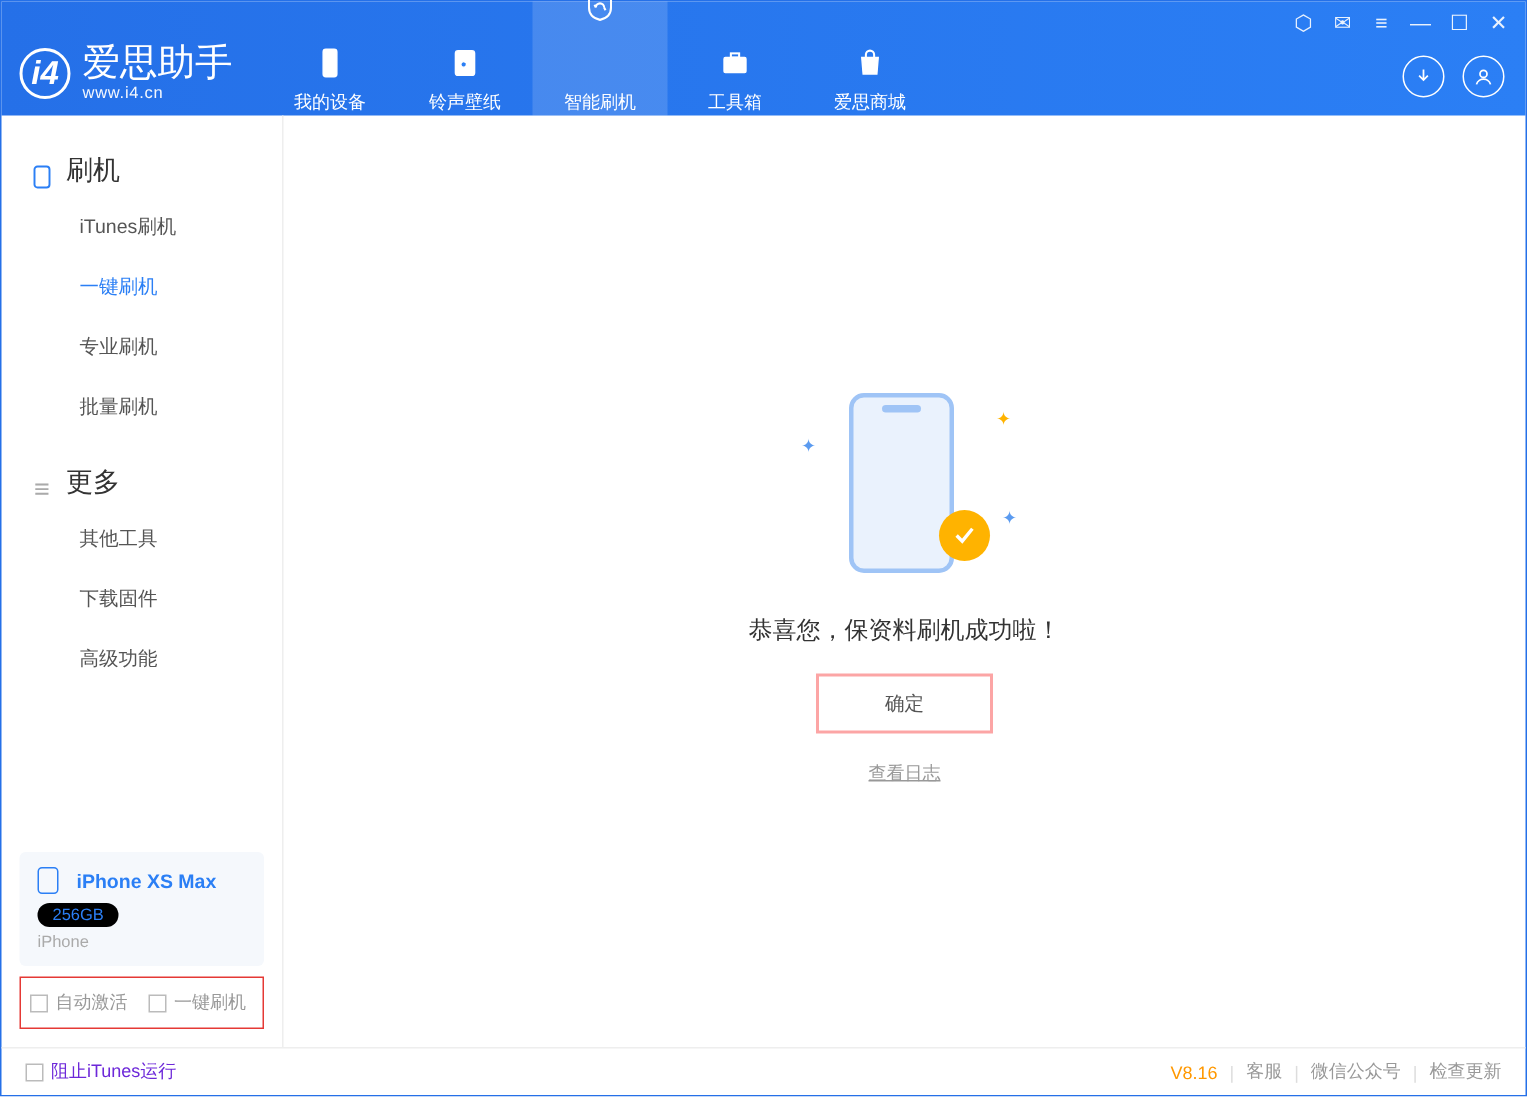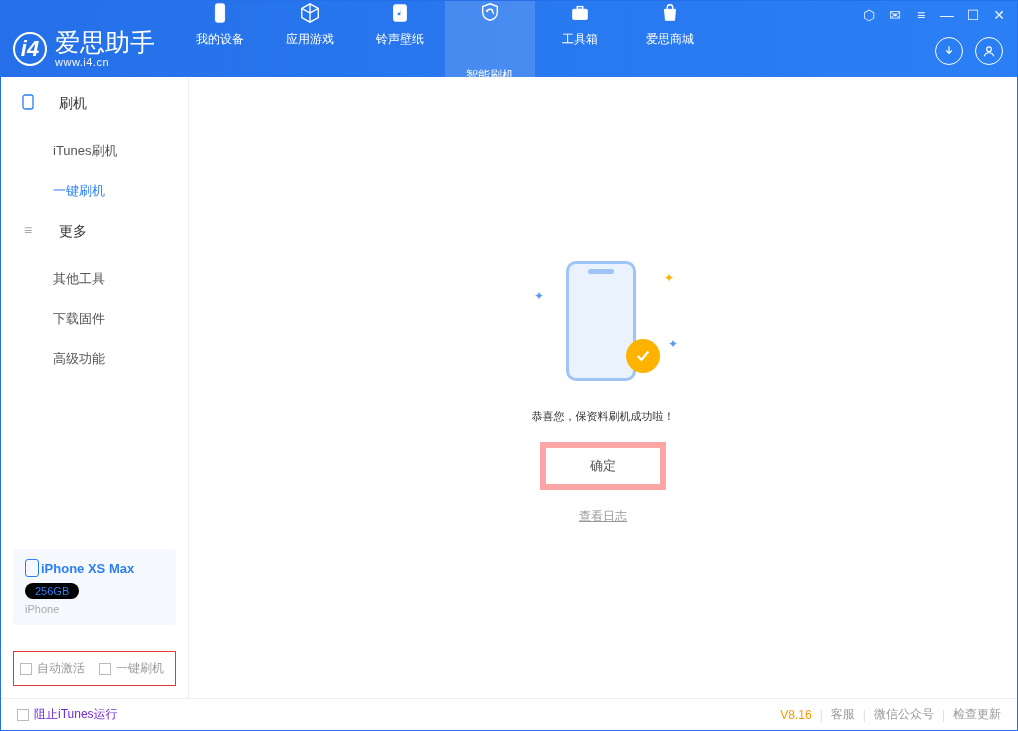--- a/index.html
+++ b/index.html
@@ -5,63 +5,63 @@
 * { margin: 0; padding: 0; box-sizing: border-box; font-family: "Microsoft YaHei", sans-serif; }
 body { background: #f5f5f5; display: flex; justify-content: center; align-items: center; height: 100vh; }
 .window { width: 1018px; height: 731px; background: #fff; border: 1px solid #2570e8; display: flex; flex-direction: column; position: relative; }
 .titlebar { height: 76px; background: linear-gradient(to right, #2570e8, #2b7ff5); display: flex; align-items: center; padding: 0 12px; }
 .logo { display: flex; align-items: center; color: #fff; margin-right: 20px; margin-top: 19px; }
 .logo-icon { width: 34px; height: 34px; border: 2.5px solid #fff; border-radius: 50%; display: flex; align-items: center; justify-content: center; font-size: 22px; font-weight: bold; font-style: italic; margin-right: 8px; }
 .logo-text { display: flex; flex-direction: column; line-height: 1.1; }
 .logo-title { font-size: 25px; font-weight: 500; }
 .logo-sub { font-size: 11px; opacity: .95; letter-spacing: .5px; }
 .nav { display: flex; height: 100%; }
-.nav-item { width: 90px; display: flex; flex-direction: column; align-items: center; justify-content: flex-start; color: #fff; font-size: 12px; cursor: pointer; gap: 6px; }
+.nav-item { width: 90px; display: flex; flex-direction: column; align-items: center; justify-content: flex-end; color: #fff; font-size: 12px; cursor: pointer; gap: 6px; }
 .nav-item.active { background: rgba(255,255,255,.15); gap: 44px; }
 .nav-icon { width: 24px; height: 24px; display: flex; align-items: center; justify-content: center; }
 .nav-icon svg { width: 22px; height: 22px; fill: #fff; stroke: #fff; }
 .win-controls-top { position: absolute; top: 6px; right: 10px; display: flex; gap: 10px; align-items: center; }
 .win-controls-top span { color: #fff; font-size: 14px; cursor: pointer; opacity: .9; width: 16px; text-align: center; }
 .win-controls-mid { position: absolute; top: 36px; right: 14px; display: flex; gap: 12px; }
 .circ-btn { width: 28px; height: 28px; border: 1.5px solid #fff; border-radius: 50%; display: flex; align-items: center; justify-content: center; cursor: pointer; }
 .circ-btn svg { width: 14px; height: 14px; fill: none; stroke: #fff; stroke-width: 2; }
 .body { flex: 1; display: flex; min-height: 0; }
 .sidebar { width: 188px; border-right: 1px solid #eee; display: flex; flex-direction: column; padding-top: 18px; }
 .sb-section { padding: 0 20px; }
-.sb-head { display: flex; align-items: flex-start; gap: 24px; color: #333; font-size: 14px; margin-bottom: 6px; height: 30px; }
+.sb-head { display: flex; align-items: flex-end; gap: 9px; color: #333; font-size: 18px; margin-bottom: 6px; height: 30px; }
 .sb-head-icon { width: 14px; height: 14px; display: flex; align-items: center; justify-content: center; }
 .sb-item { padding: 11px 0 11px 32px; font-size: 13px; color: #555; cursor: pointer; }
 .sb-item.active { color: #2b7ff5; }
 .sb-spacer { flex: 1; }
 .mode-card, .device-card { margin: 6px 12px; background: #f5f8fc; border-radius: 4px; padding: 10px 12px; }
 .mode-card { display: flex; align-items: center; gap: 8px; color: #333; font-size: 13px; }
 .mode-icon { width: 18px; height: 18px; border: 1.5px solid #2b7ff5; border-radius: 50%; position: relative; }
 .mode-icon::before, .mode-icon::after { content: ""; position: absolute; width: 5px; height: 5px; background: #2b7ff5; border-radius: 50%; }
 .mode-icon::before { top: 2px; left: 7px; }
 .mode-icon::after { bottom: 2px; right: 7px; }
 .device-card { color: #333; }
-.dev-row1 { display: flex; align-items: center; gap: 2px; font-size: 13px; font-weight: 600; color: #2b7ff5; }
+.dev-row1 { display: flex; align-items: center; gap: 12px; font-size: 13px; font-weight: 600; color: #2b7ff5; }
 .dev-icon { width: 14px; height: 18px; border: 1.5px solid #2b7ff5; border-radius: 3px; }
 .dev-badge { display: inline-block; margin-top: 6px; font-size: 11px; color: #2b7ff5; background: #000000; border-radius: 10px; padding: 2px 10px; }
 .dev-sub { font-size: 11px; color: #aaa; margin-top: 4px; }
-.opt-row { margin: 20px 12px 12px; border: 1.5px solid #e53935; padding: 8px 6px; display: flex; gap: 14px; }
+.opt-row { margin: 1px 12px 12px; border: 1.5px solid #e53935; padding: 8px 6px; display: flex; gap: 14px; }
 .chk { display: flex; align-items: center; gap: 5px; font-size: 12px; color: #999; cursor: pointer; }
 .chk-box { width: 12px; height: 12px; border: 1px solid #bbb; }
 .content { flex: 1; display: flex; flex-direction: column; align-items: center; justify-content: center; gap: 18px; }
 .illus { position: relative; width: 150px; height: 140px; }
 .phone { position: absolute; left: 38px; top: 10px; width: 70px; height: 120px; border: 3px solid #9fc4f6; border-radius: 10px; background: #eaf2fd; }
 .phone::before { content: ""; position: absolute; top: 5px; left: 50%; transform: translateX(-50%); width: 26px; height: 5px; background: #9fc4f6; border-radius: 3px; }
 .check-badge { position: absolute; right: 18px; bottom: 18px; width: 34px; height: 34px; background: #ffb300; border-radius: 50%; display: flex; align-items: center; justify-content: center; }
 .check-badge svg { width: 18px; height: 18px; stroke: #fff; stroke-width: 3; fill: none; }
 .sparkle { position: absolute; font-size: 12px; }
 .sp1 { left: 6px; top: 38px; color: #5b9bf0; }
 .sp2 { right: 4px; top: 20px; color: #ffb300; }
 .sp3 { right: 0px; bottom: 40px; color: #5b9bf0; }
-.msg { font-size: 11px; color: #333; font-weight: 500; }
-.ok-btn { padding: 9px 44px; border: 6px solid #fca5a5; background: #fff; font-size: 13px; color: #555; cursor: pointer; }
+.msg { font-size: 16px; color: #333; font-weight: 500; }
+.ok-btn { padding: 9px 44px; border: 2px solid #fca5a5; background: #fff; font-size: 13px; color: #555; cursor: pointer; }
 .log-link { font-size: 12px; color: #999; cursor: pointer; text-decoration: underline; }
 .footer { height: 32px; border-top: 1px solid #eee; display: flex; align-items: center; padding: 0 16px; font-size: 12px; color: #999; }
 .footer .chk { color: #6d28d9; }
 .footer-spacer { flex: 1; }
 .footer-right { display: flex; align-items: center; gap: 8px; }
 .footer-right .sep { color: #ddd; }
 .ver { color: #ff9800; }
 .flink { color: #999; cursor: pointer; }
 </style>
 </head>
@@ -82,29 +82,20 @@
         <span class="nav-icon">
             <svg viewBox="0 0 24 24">
               <rect x="7" y="2" width="10" height="20" rx="2" fill="#fff"></rect>
             </svg>
           </span>
         <span>我的设备</span>
       </div>
       <div class="nav-item">
         <span class="nav-icon">
             <svg viewBox="0 0 24 24">
-              <path d="M12 2l9 5v10l-9 5-9-5V7z" fill="none" stroke-width="1.5"></path>
-              <path d="M12 2v20M3 7l9 5 9-5" fill="none" stroke-width="1.5"></path>
-            </svg>
-          </span>
-        <span>应用游戏</span>
-      </div>
-      <div class="nav-item">
-        <span class="nav-icon">
-            <svg viewBox="0 0 24 24">
               <rect x="5" y="3" width="14" height="18" rx="2" fill="#fff"></rect>
               <path d="M13 8v5a2 2 0 11-1-1.7V8h2z" fill="#2b7ff5"></path>
             </svg>
           </span>
         <span>铃声壁纸</span>
       </div>
       <div class="nav-item active">
         <span class="nav-icon">
             <svg viewBox="0 0 24 24">
               <path d="M12 3l8 3v6c0 5-3.5 8-8 9-4.5-1-8-4-8-9V6z" fill="none" stroke-width="1.5"></path>
@@ -161,20 +152,22 @@
         <div class="sb-head">
           <span class="sb-head-icon">
               <svg width="12" height="16" viewBox="0 0 12 16">
                 <rect x="1" y="1" width="10" height="14" rx="2" fill="none" stroke="#2b7ff5" stroke-width="1.3"></rect>
               </svg>
             </span>
           <span>刷机</span>
         </div>
         <div class="sb-item">iTunes刷机</div>
         <div class="sb-item active">一键刷机</div>
+        <div class="sb-item">专业刷机</div>
+        <div class="sb-item">批量刷机</div>
       </div>
       <div class="sb-section" style="margin-top:12px">
         <div class="sb-head">
           <span class="sb-head-icon" style="color:#aaa">≡</span>
           <span>更多</span>
         </div>
         <div class="sb-item">其他工具</div>
         <div class="sb-item">下载固件</div>
         <div class="sb-item">高级功能</div>
       </div>

